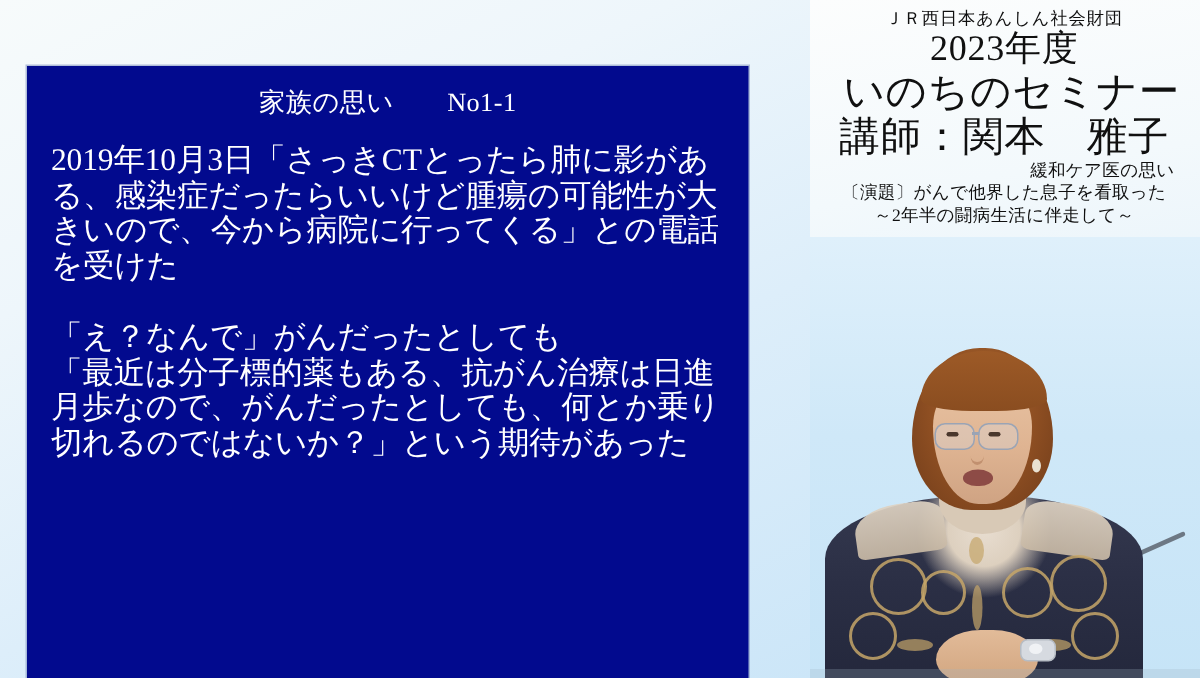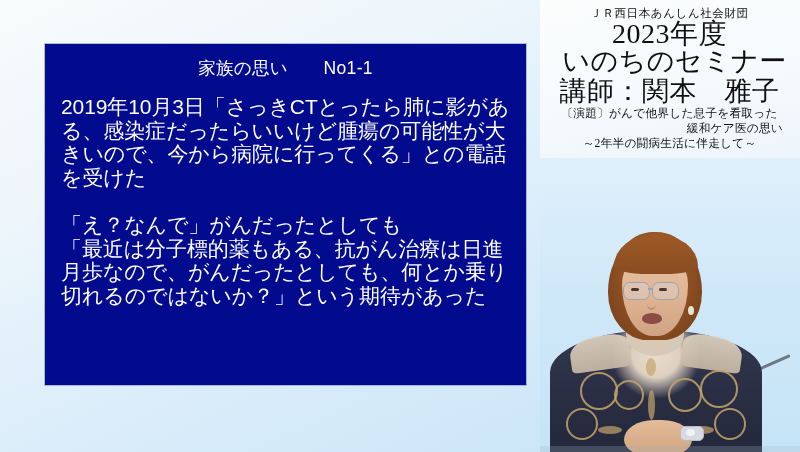--- a/index.html
+++ b/index.html
@@ -28,27 +28,28 @@
     position: absolute;
     left: 0;
     top: 0;
     width: 540px;
     height: 452px;
     background: linear-gradient(155deg, #f7fbfb 0%, #eef6fb 30%, #ddeefa 62%, #cce6f8 100%);
   }
 
   #slide {
     position: absolute;
-    left: 45px;
+    left: 18px;
     top: 44px;
     width: 481px;
-    height: 341px;
+    height: 408px;
     background: #020a8e;
     box-shadow: 0 0 0 1px rgba(120,140,190,0.55);
     overflow: hidden;
+    font-family: Liberation Serif, serif;
   }
 
   #slide-title {
     position: absolute;
     left: 0;
     top: 12px;
     width: 481px;
     text-align: center;
     color: #ffffff;
     font-size: 17.5px;
@@ -94,21 +95,21 @@
     color: #101010;
   }
   #org-line {
     font-size: 11.5px;
     letter-spacing: 0.6px;
     padding-top: 6px;
     line-height: 14px;
     white-space: nowrap;
   }
   #year-line {
-    font-size: 28px;
+    font-size: 24px;
     line-height: 27px;
     letter-spacing: 0.5px;
     white-space: nowrap;
   }
   #seminar-line {
     font-size: 27px;
     line-height: 29px;
     letter-spacing: 0.5px;
     white-space: nowrap;
     padding-left: 10px;
@@ -352,22 +353,22 @@
     </div>
   </div>
 
   <div id="right-region">
 
     <div id="title-block">
       <div id="org-line">ＪＲ西日本あんしん社会財団</div>
       <div id="year-line">2023年度</div>
       <div id="seminar-line">いのちのセミナー</div>
       <div id="speaker-line">講師：関本　雅子</div>
+      <div class="talk-line" id="talk-line-2">緩和ケア医の思い</div>
       <div class="talk-line" id="talk-line-1">〔演題〕がんで他界した息子を看取った</div>
-      <div class="talk-line" id="talk-line-2">緩和ケア医の思い</div>
       <div class="talk-line" id="talk-line-3">～2年半の闘病生活に伴走して～</div>
     </div>
 
     <div id="video-area">
 
       <div id="mic-stand"></div>
       <div id="mic-head"></div>
 
       <div id="body-shape"></div>
       <div class="shoulder-panel" id="shoulder-left"></div>

